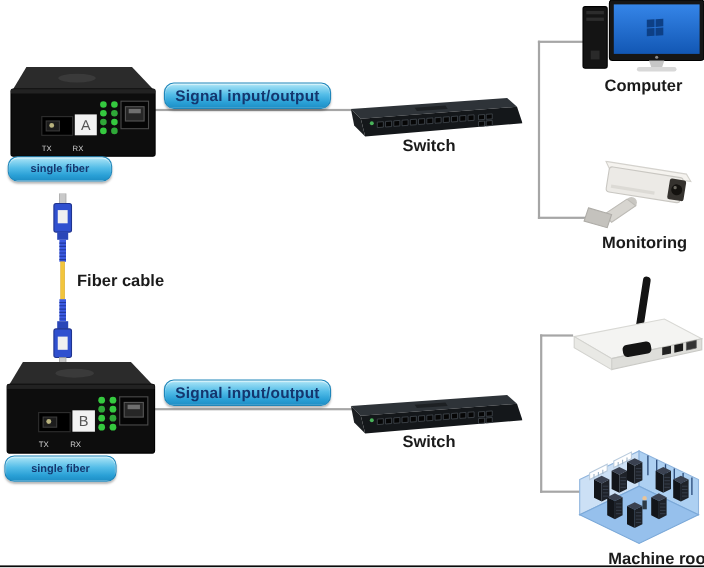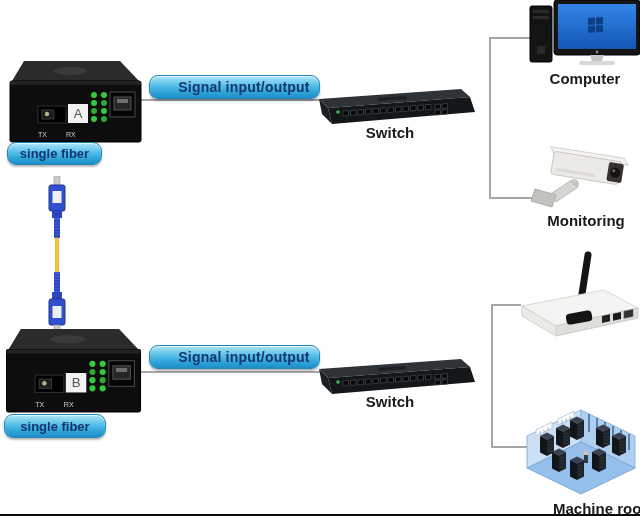--- a/index.html
+++ b/index.html
@@ -4,22 +4,22 @@
 <style>
   html,body{margin:0;padding:0;background:#fff;}
   .canvas{position:relative;width:640px;height:516px;background:#ffffff;overflow:hidden;
           font-family:"Liberation Sans",sans-serif;}
   .abs{position:absolute;}
   .wire{position:absolute;background:#a6a6a6;}
   .pill{position:absolute;display:flex;align-items:center;justify-content:center;
         background:linear-gradient(180deg,#aee6f7 0%,#54bde8 45%,#2aa0d6 78%,#1e8fc6 100%);
         border:1px solid #1f86ba;border-radius:9px;color:#14366e;font-weight:bold;
         box-shadow:0 2px 2px rgba(0,0,0,.28), inset 0 1px 1px rgba(255,255,255,.7);}
-  .pill.sf{font-size:13px;}
-  .pill.sig{font-size:14px;letter-spacing:.2px;padding-left:19px;}
+  .pill.sf{font-size:10px;}
+  .pill.sig{font-size:14px;letter-spacing:.2px;}
   .caption{position:absolute;font-size:15px;font-weight:600;color:#1a1a1a;white-space:nowrap;}
   .caption.center{text-align:center;}
   svg{display:block;}
 </style>
 </head>
 <body>
 
 <div class="canvas">
 
   <div class="wire" style="left:138px;top:99px;width:196px;height:2px;"></div>
@@ -153,20 +153,21 @@
       <path d="M8 45h6M8 48h6M8 51h6M8 54h6M8 57h6M8 60h6" stroke="#22399f" stroke-width="1"></path>
       <rect x="9.2" y="62" width="3.6" height="34" fill="#f2c53c" stroke="#d9a92a" stroke-width=".5"></rect>
       <rect x="8" y="96" width="6" height="20" fill="#3b5ae0"></rect>
       <path d="M8 99h6M8 102h6M8 105h6M8 108h6M8 111h6M8 114h6" stroke="#22399f" stroke-width="1"></path>
       <rect x="6" y="116" width="10" height="7" fill="#2a46b8"></rect>
       <rect x="3" y="123" width="16" height="26" rx="2" fill="#3050cf" stroke="#20348f"></rect>
       <rect x="6.5" y="130" width="9" height="12" fill="#f0f0f0"></rect>
       <rect x="8" y="149" width="6" height="9" fill="#c9c9c9" stroke="#9a9a9a" stroke-width=".6"></rect>
     </svg>
   </div>
+  <div class="caption" style="left:70px;top:247px;">Fiber cable</div>
 
   <div class="abs" style="left:4px;top:328px;">
     <svg width="138" height="88" viewBox="0 0 134 86">
       <polygon points="16,1 112,1 131,21 4,21" fill="#2b2b2b"></polygon>
       <ellipse cx="62" cy="11" rx="17" ry="4" fill="#3a3a3a"></ellipse>
       <rect x="2" y="21" width="131" height="61" rx="2" fill="#0d0d0d" stroke="#000"></rect>
       <rect x="2" y="21" width="131" height="4" fill="#222"></rect>
       <rect x="30" y="46" width="28" height="17" fill="#000" stroke="#2e2e2e"></rect>
       <rect x="34" y="50" width="12" height="9" fill="#1c1c1c" stroke="#3a3a3a"></rect>
       <circle cx="39" cy="54" r="2.2" fill="#b9b37e"></circle>

